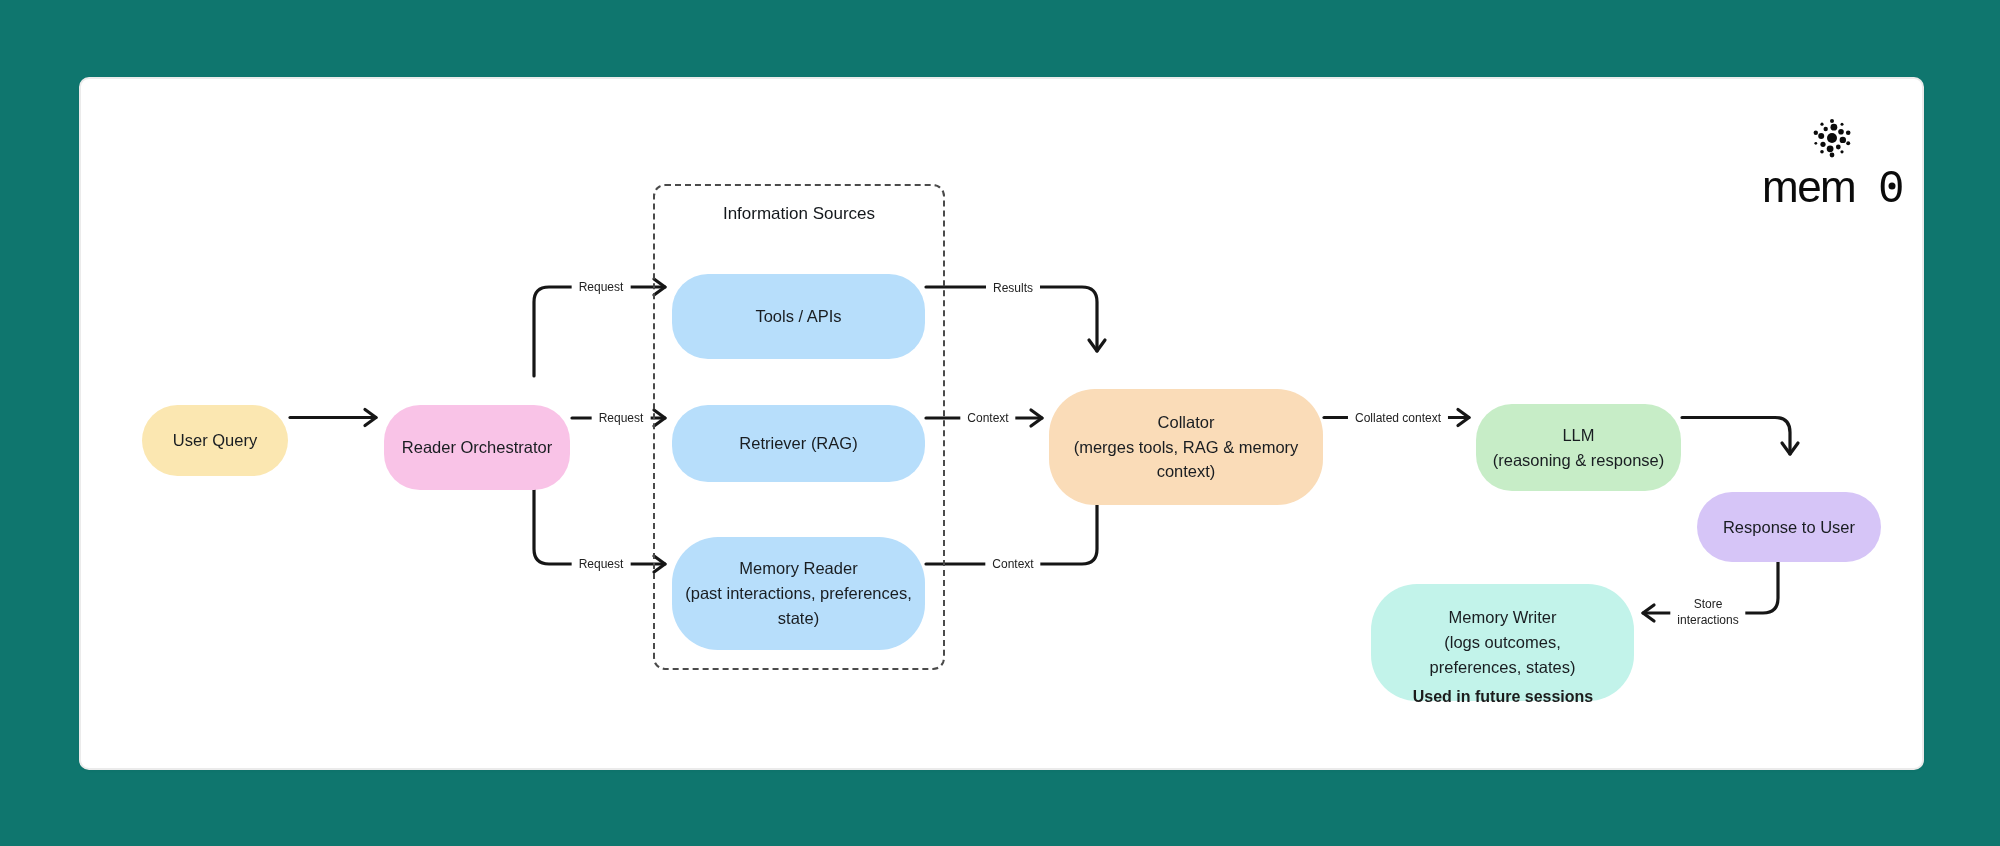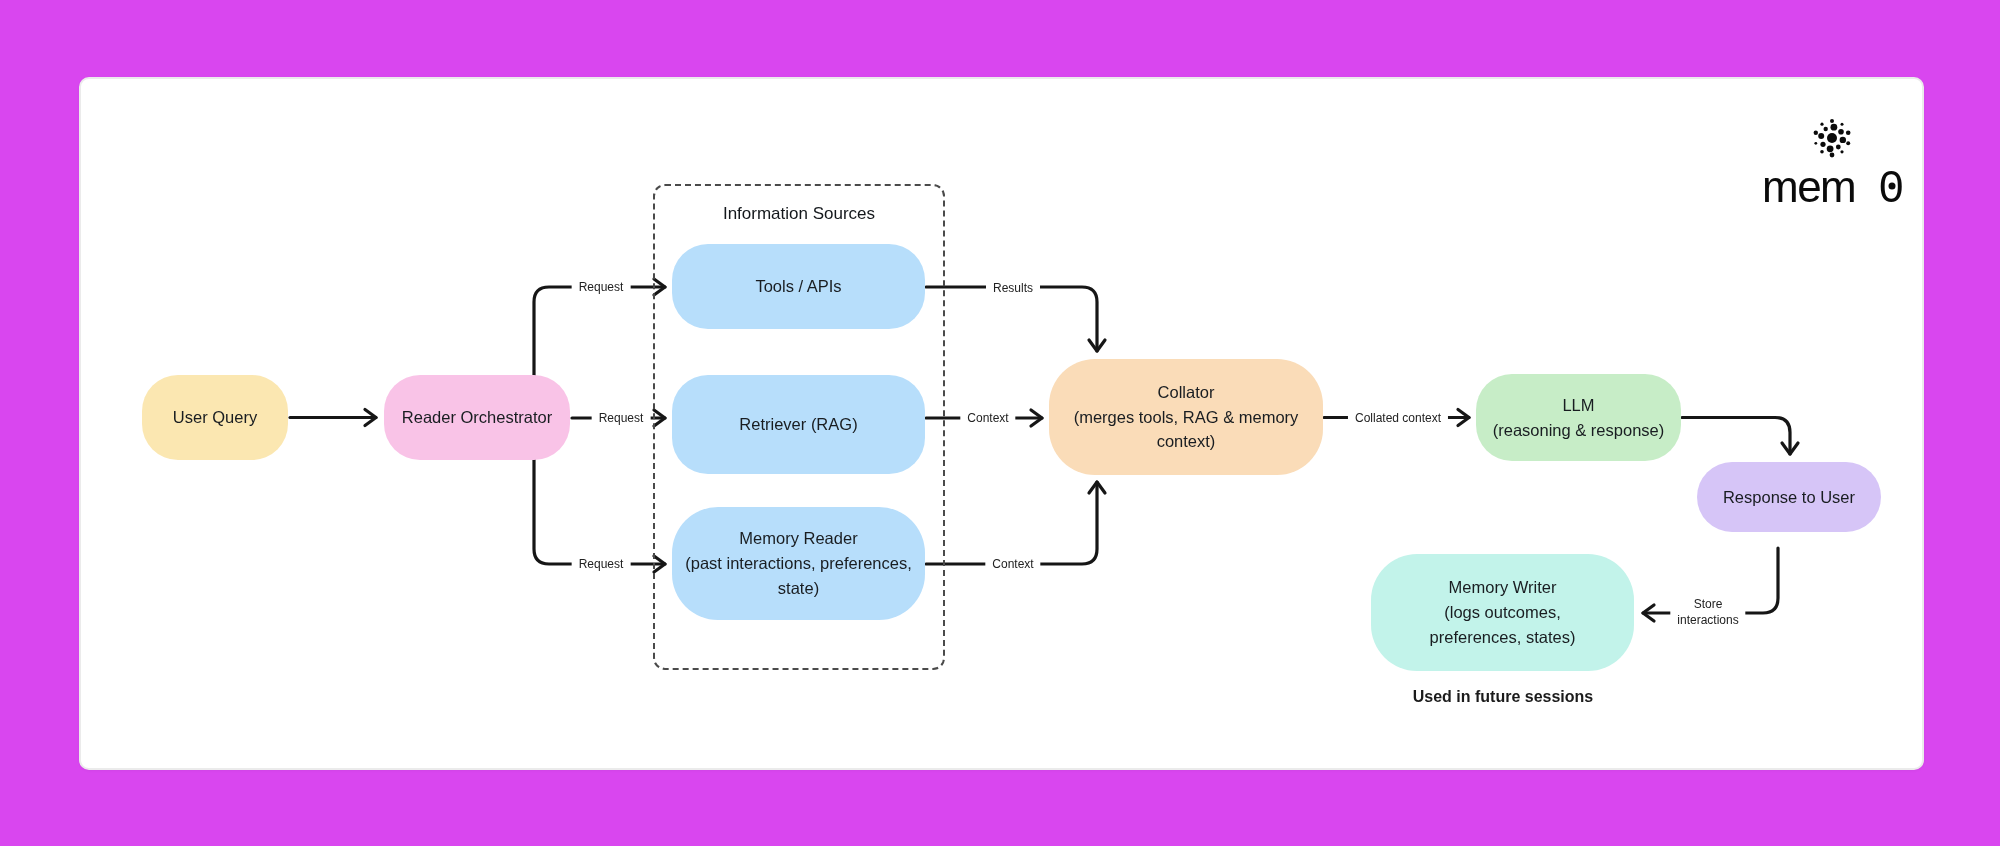--- a/index.html
+++ b/index.html
@@ -1,39 +1,39 @@
 <!DOCTYPE html>
 <html><head>
 <meta charset="utf-8">
 <style>
   html,body { margin:0; padding:0; background:#ffffff; }
   .canvas {
-    position:relative; width:2000px; height:846px; background:#d946ef;
+    position:relative; width:2000px; height:846px; background:#0f766e;
     font-family:"Liberation Sans", sans-serif; overflow:hidden;
   }
   .card {
     position:absolute; left:79px; top:77px; width:1841px; height:689px;
     background:#ffffff; border:2px solid #ebebeb; border-radius:10px;
     box-shadow:0 1px 3px rgba(0,0,0,0.04);
   }
   svg.edges { position:absolute; left:0; top:0; width:2000px; height:846px; }
   svg.edges path { fill:none; stroke:#161616; stroke-width:3.2px; stroke-linecap:round; }
 
   .node {
     position:absolute; display:flex; align-items:center; justify-content:center;
     text-align:center; font-size:16.5px; font-weight:500; color:#191d21;
-    line-height:1.5; white-space:pre-line; padding:0 8px; box-sizing:border-box;
+    line-height:1.5; white-space:pre-line; padding:0 8px; box-sizing:border-box;margin-top:30px;
   }
   .r-s { border-radius:36px; }
   .r-l { border-radius:46px; }
 
-  #n-user-query        { left:142px;  top:375px; width:146px; height:85px;  }
+  #n-user-query        { left:142px;  top:375px; width:146px; height:71px;  }
   #n-agent-orch        { left:384px;  top:375px; width:186px; height:85px;  }
   #n-tools             { left:672px;  top:244px; width:253px; height:85px;  }
-  #n-retriever         { left:672px;  top:375px; width:253px; height:99px;  }
+  #n-retriever         { left:672px;  top:375px; width:253px; height:77px;  }
   #n-memory-reader     { left:672px;  top:507px; width:253px; height:113px; }
   #n-collator          { left:1049px; top:359px; width:274px; height:116px; }
   #n-llm               { left:1476px; top:374px; width:205px; height:87px;  }
   #n-response          { left:1697px; top:462px; width:184px; height:70px;  }
   #n-memory-writer     { left:1371px; top:554px; width:263px; height:117px; }
 
   .info-box {
     position:absolute; left:653px; top:184px; width:292px; height:486px;
     border:2.5px dashed #4a4a4a; border-radius:12px; box-sizing:border-box;
   }

